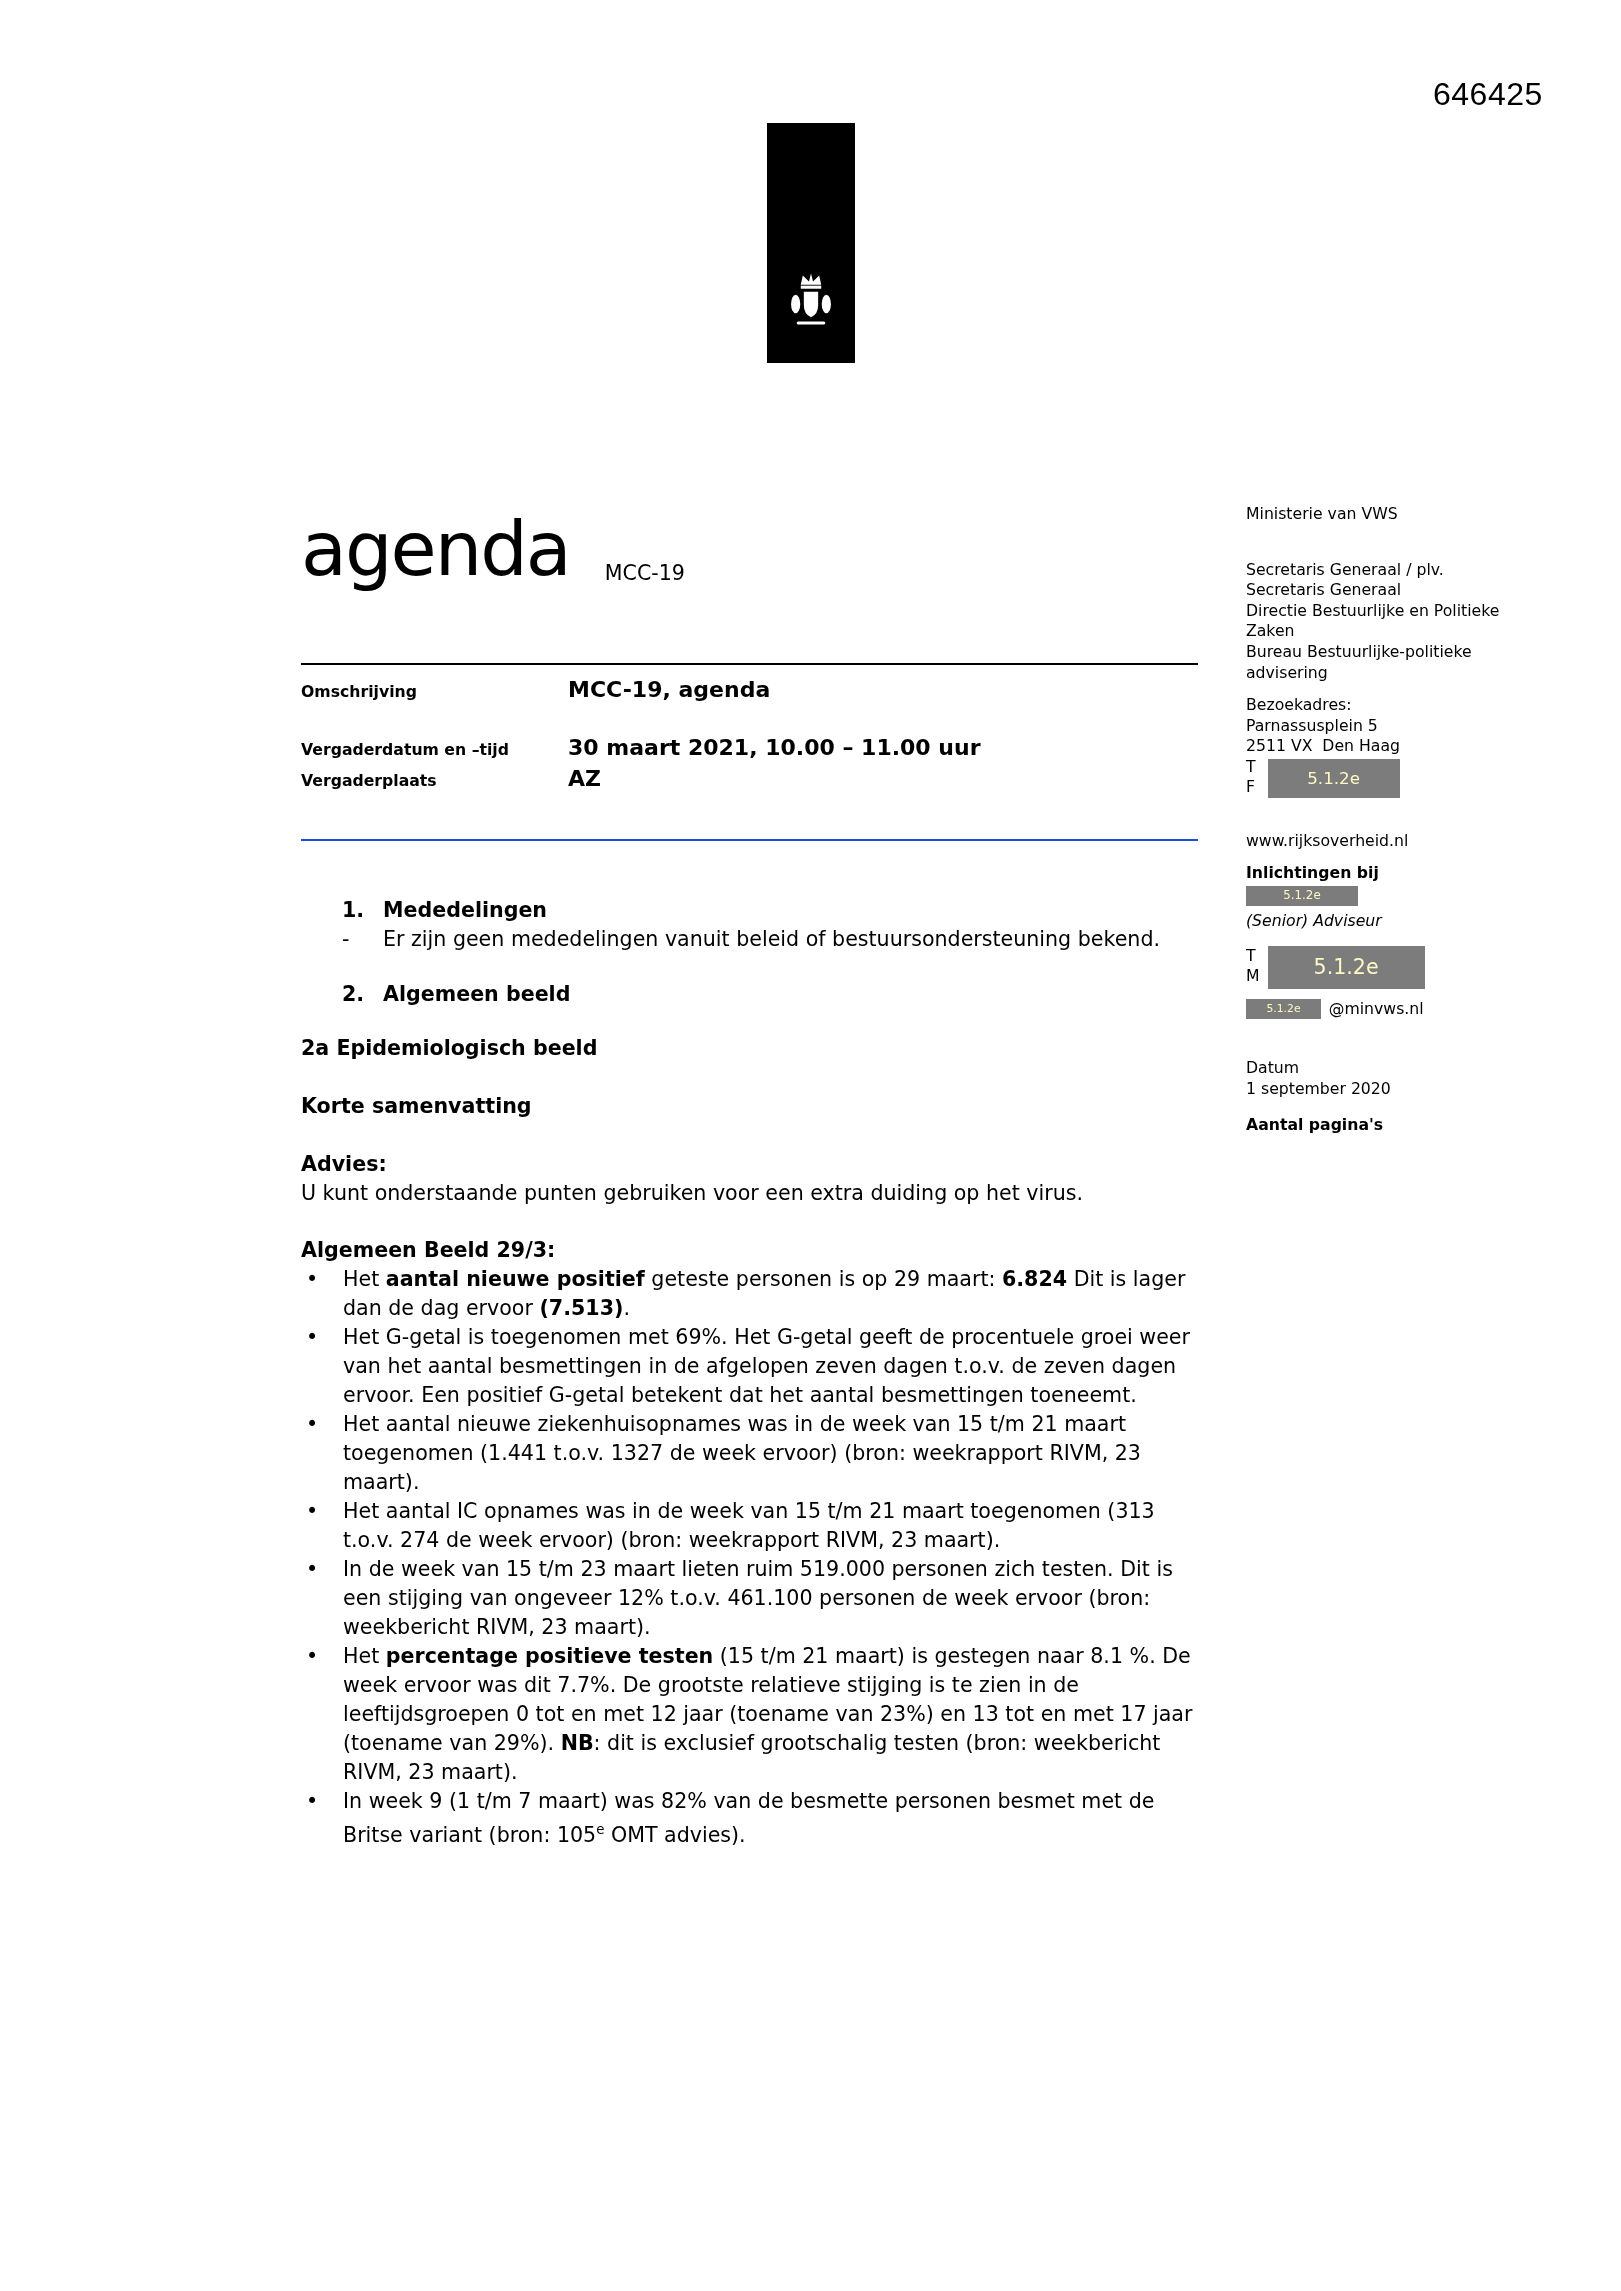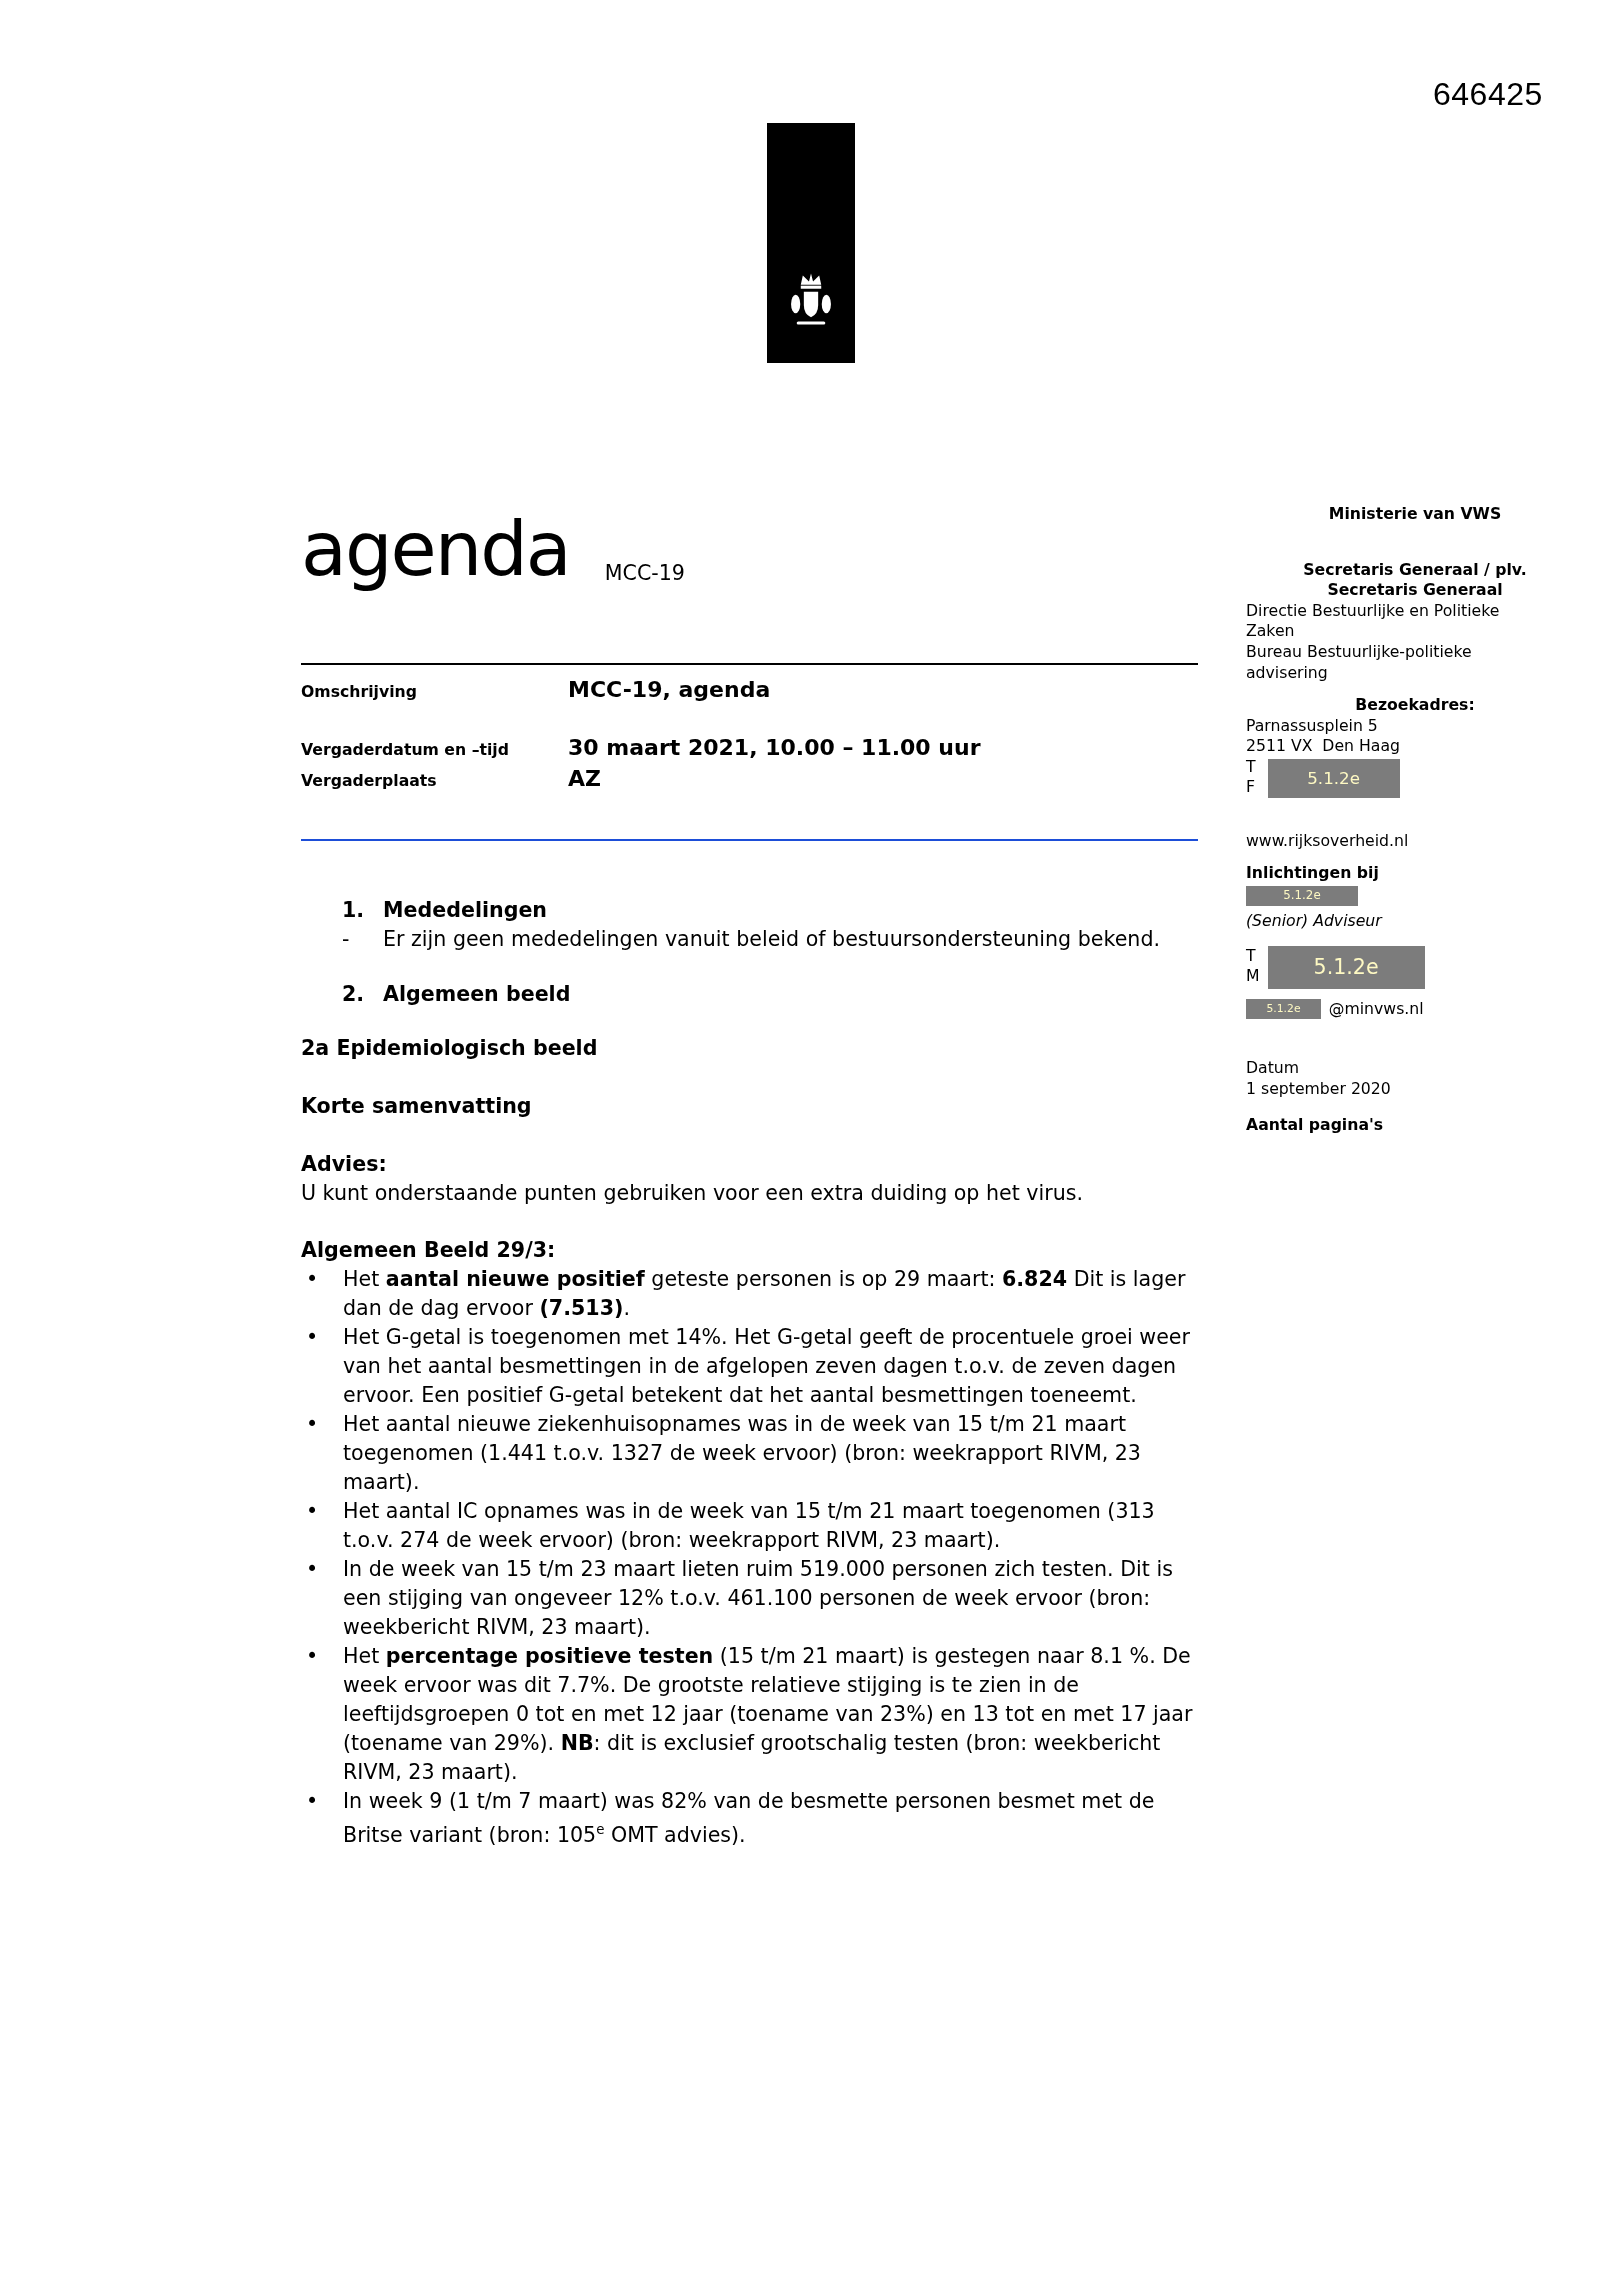--- a/index.html
+++ b/index.html
@@ -74,21 +74,21 @@
   sup { font-size: 0.65em; }
   
   .sidebar {
     position: absolute;
     left: 1246px;
     top: 504px;
     width: 338px;
     font-size: 15.7px;
     line-height: 20.6px;
   }
-  .sb-bold { font-weight: bold; text-align: center; }
+  .sb-bold { font-weight: normal; }
   .sb-italic { font-style: italic; margin-top: 5.9px; }
   .sb-org { margin-top: 35px; }
   .sb-visit { margin-top: 11.8px; }
   .phone-block { display: flex; align-items: flex-start; margin-top: 0; }
   .phone-block .tf { width: 21.6px; flex: 0 0 21.6px; }
   .redact {
     background: #7c7c7c;
     color: #fef9c3;
     display: flex;
     align-items: center;
@@ -172,21 +172,21 @@
 
     <div class="ab-heading">Algemeen Beeld 29/3:</div>
 
     <ul class="bullets">
       <li>
         <span class="marker">•</span>
         <span><span>Het </span><span class="b">aantal nieuwe positief</span><span> geteste personen is op 29 maart: </span><span class="b">6.824</span><span>  Dit is lager dan de dag ervoor </span><span class="b">(7.513)</span><span>.</span></span>
       </li>
       <li>
         <span class="marker">•</span>
-        <span><span>Het G-getal is toegenomen met 14%. Het G-getal geeft de procentuele groei weer van het aantal besmettingen in de afgelopen zeven dagen t.o.v. de zeven dagen ervoor. Een positief G-getal betekent dat het aantal besmettingen toeneemt.</span></span>
+        <span><span>Het G-getal is toegenomen met 69%. Het G-getal geeft de procentuele groei weer van het aantal besmettingen in de afgelopen zeven dagen t.o.v. de zeven dagen ervoor. Een positief G-getal betekent dat het aantal besmettingen toeneemt.</span></span>
       </li>
       <li>
         <span class="marker">•</span>
         <span><span>Het aantal nieuwe ziekenhuisopnames was in de week van 15 t/m 21 maart toegenomen (1.441 t.o.v. 1327 de week ervoor) (bron: weekrapport RIVM, 23 maart).</span></span>
       </li>
       <li>
         <span class="marker">•</span>
         <span><span>Het aantal IC opnames was in de week van 15 t/m 21 maart toegenomen (313 t.o.v. 274 de week ervoor) (bron: weekrapport RIVM, 23 maart).</span></span>
       </li>
       <li>

